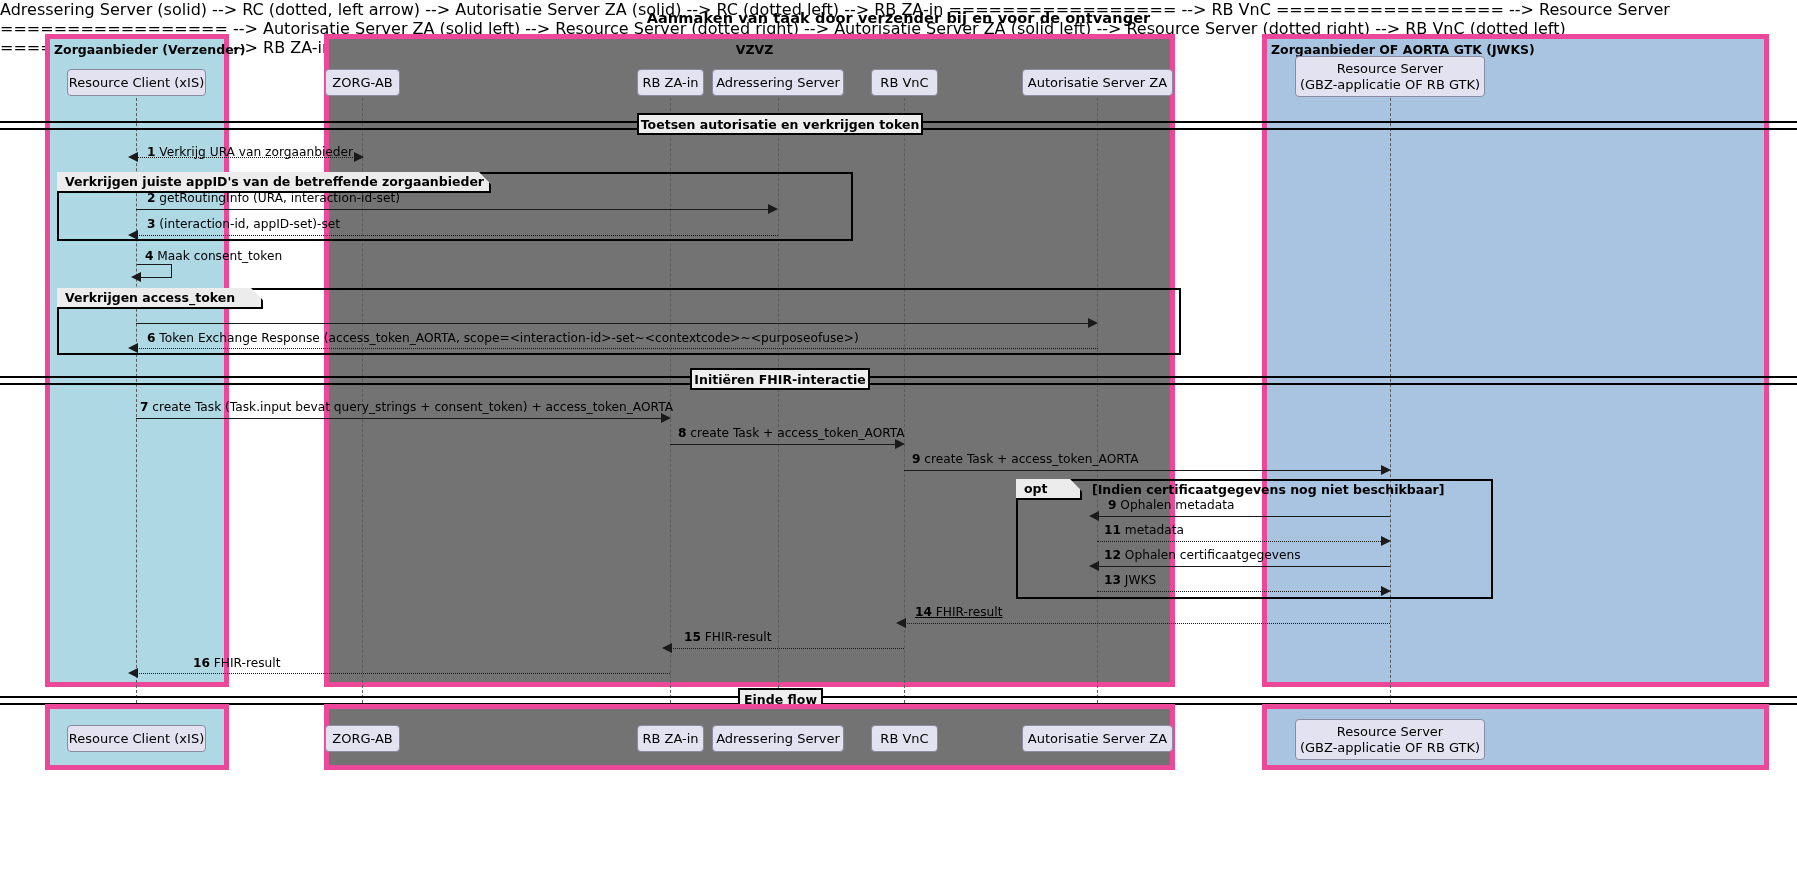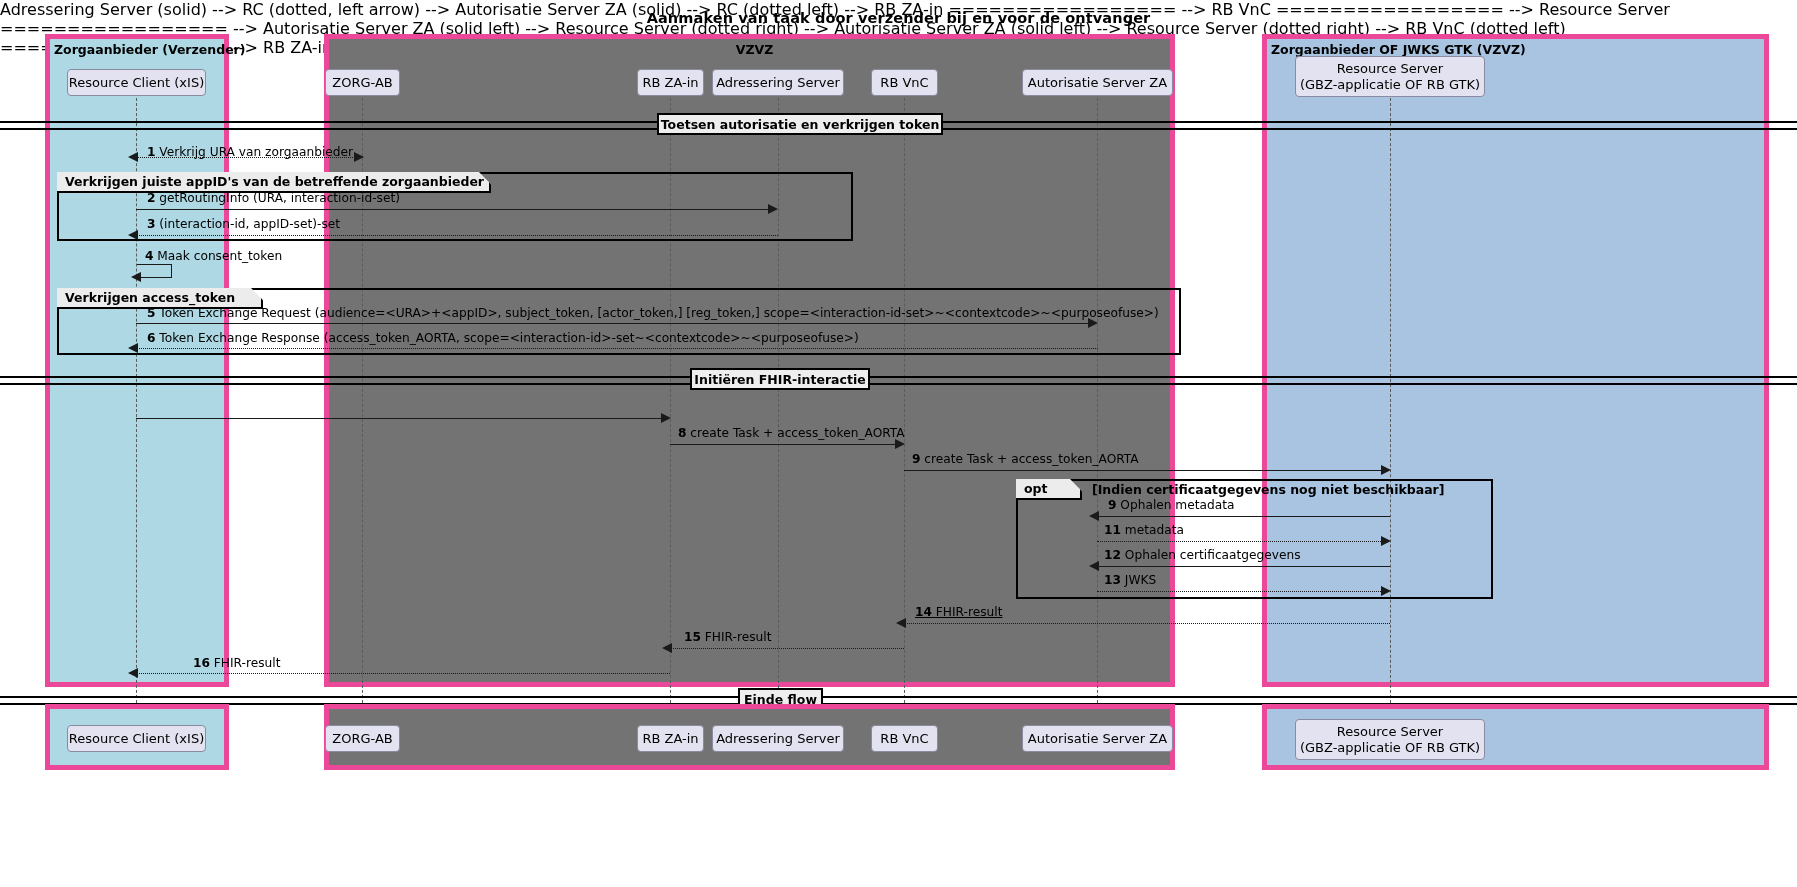--- a/index.html
+++ b/index.html
@@ -101,21 +101,21 @@
   
   <div class="abs group-box group-sender" style="left:45px;top:34px;width:184px;height:653px;">
     <span class="group-title">Zorgaanbieder (Verzender)</span>
   </div>
 
   <div class="abs group-box group-vzvz" style="left:324px;top:34px;width:851px;height:653px;">
     <span class="group-title" style="left:0;width:851px;text-align:center;">VZVZ</span>
   </div>
 
   <div class="abs group-box group-recv" style="left:1262px;top:34px;width:507px;height:653px;">
-    <span class="group-title">Zorgaanbieder OF JWKS GTK (VZVZ)</span>
+    <span class="group-title">Zorgaanbieder OF AORTA GTK (JWKS)</span>
   </div>
 
   
   <div class="abs lifeline" style="left:136px;top:98px;height:610px;"></div>
   <div class="abs lifeline" style="left:362px;top:98px;height:610px;"></div>
   <div class="abs lifeline" style="left:670px;top:98px;height:610px;"></div>
   <div class="abs lifeline" style="left:778px;top:98px;height:610px;"></div>
   <div class="abs lifeline" style="left:904px;top:98px;height:610px;"></div>
   <div class="abs lifeline" style="left:1097px;top:98px;height:610px;"></div>
   <div class="abs lifeline" style="left:1390px;top:98px;height:610px;"></div>
@@ -127,21 +127,21 @@
   <div class="abs pbox" style="left:712px;top:69px;width:132px;height:27px;">Adressering Server</div>
   <div class="abs pbox" style="left:871px;top:69px;width:67px;height:27px;">RB VnC</div>
   <div class="abs pbox" style="left:1022px;top:69px;width:151px;height:27px;">Autorisatie Server ZA</div>
   <div class="abs pbox" style="left:1295px;top:56px;width:190px;height:41px;flex-direction:column;">
     <span>Resource Server</span>
     <span>(GBZ-applicatie OF RB GTK)</span>
   </div>
 
   
   <div class="abs divider-line" style="top:121px;"></div>
-  <div class="abs divider-label" style="left:637px;top:113px;width:286px;margin-left:20px;">Toetsen autorisatie en verkrijgen token</div>
+  <div class="abs divider-label" style="left:637px;top:113px;width:286px;">Toetsen autorisatie en verkrijgen token</div>
 
   
   <div class="abs arrow-line dotted" style="left:136px;top:157px;width:227px;"></div>
   <div class="abs arrow-head left" style="left:128px;top:152px;"></div>
   <div class="abs arrow-head right" style="left:354px;top:152px;"></div>
   <div class="abs msg-label" style="left:147px;top:146px;">
     <span class="msg-num">1</span>
     <span> Verkrijg URA van zorgaanbieder</span>
   </div>
 
@@ -173,40 +173,40 @@
     <span> Maak consent_token</span>
   </div>
 
   
   <div class="abs frame" style="left:57px;top:288px;width:1124px;height:67px;"></div>
   <div class="abs frame-tab" style="left:57px;top:288px;width:206px;">Verkrijgen access_token</div>
 
    Autorisatie Server ZA (solid) --&gt;
   <div class="abs arrow-line solid" style="left:136px;top:323px;width:955px;"></div>
   <div class="abs arrow-head right" style="left:1088px;top:318px;"></div>
-  <div class="abs msg-label" style="left:147px;top:307px;">
-    <span class="msg-num">5</span>
-    <span> Token Exchange Request (audience=&lt;URA&gt;+&lt;appID&gt;, subject_token, [actor_token,] [reg_token,] scope=&lt;interaction-id-set&gt;~&lt;contextcode&gt;~&lt;purposeofuse&gt;)</span>
-  </div>
 
    RC (dotted left) --&gt;
   <div class="abs arrow-line dotted" style="left:136px;top:348px;width:962px;"></div>
   <div class="abs arrow-head left" style="left:128px;top:343px;"></div>
   <div class="abs msg-label" style="left:147px;top:332px;">
     <span class="msg-num">6</span>
     <span> Token Exchange Response (access_token_AORTA, scope=&lt;interaction-id&gt;-set~&lt;contextcode&gt;~&lt;purposeofuse&gt;)</span>
   </div>
 
   
   <div class="abs divider-line" style="top:376px;"></div>
   <div class="abs divider-label" style="left:690px;top:368px;width:180px;">Initiëren FHIR-interactie</div>
 
    RB ZA-in ================= --&gt;
   <div class="abs arrow-line solid" style="left:136px;top:418px;width:528px;"></div>
   <div class="abs arrow-head right" style="left:661px;top:413px;"></div>
+  <div class="abs msg-label" style="left:140px;top:401px;">
+    <span class="msg-num">7</span>
+    <span> create Task (Task.input bevat query_strings + consent_token) + access_token_AORTA</span>
+  </div>
 
    RB VnC ================= --&gt;
   <div class="abs arrow-line solid" style="left:670px;top:444px;width:227px;"></div>
   <div class="abs arrow-head right" style="left:895px;top:439px;"></div>
   <div class="abs msg-label" style="left:678px;top:427px;">
     <span class="msg-num">8</span>
     <span> create Task + access_token_AORTA</span>
   </div>
 
    Resource Server ================= --&gt;

